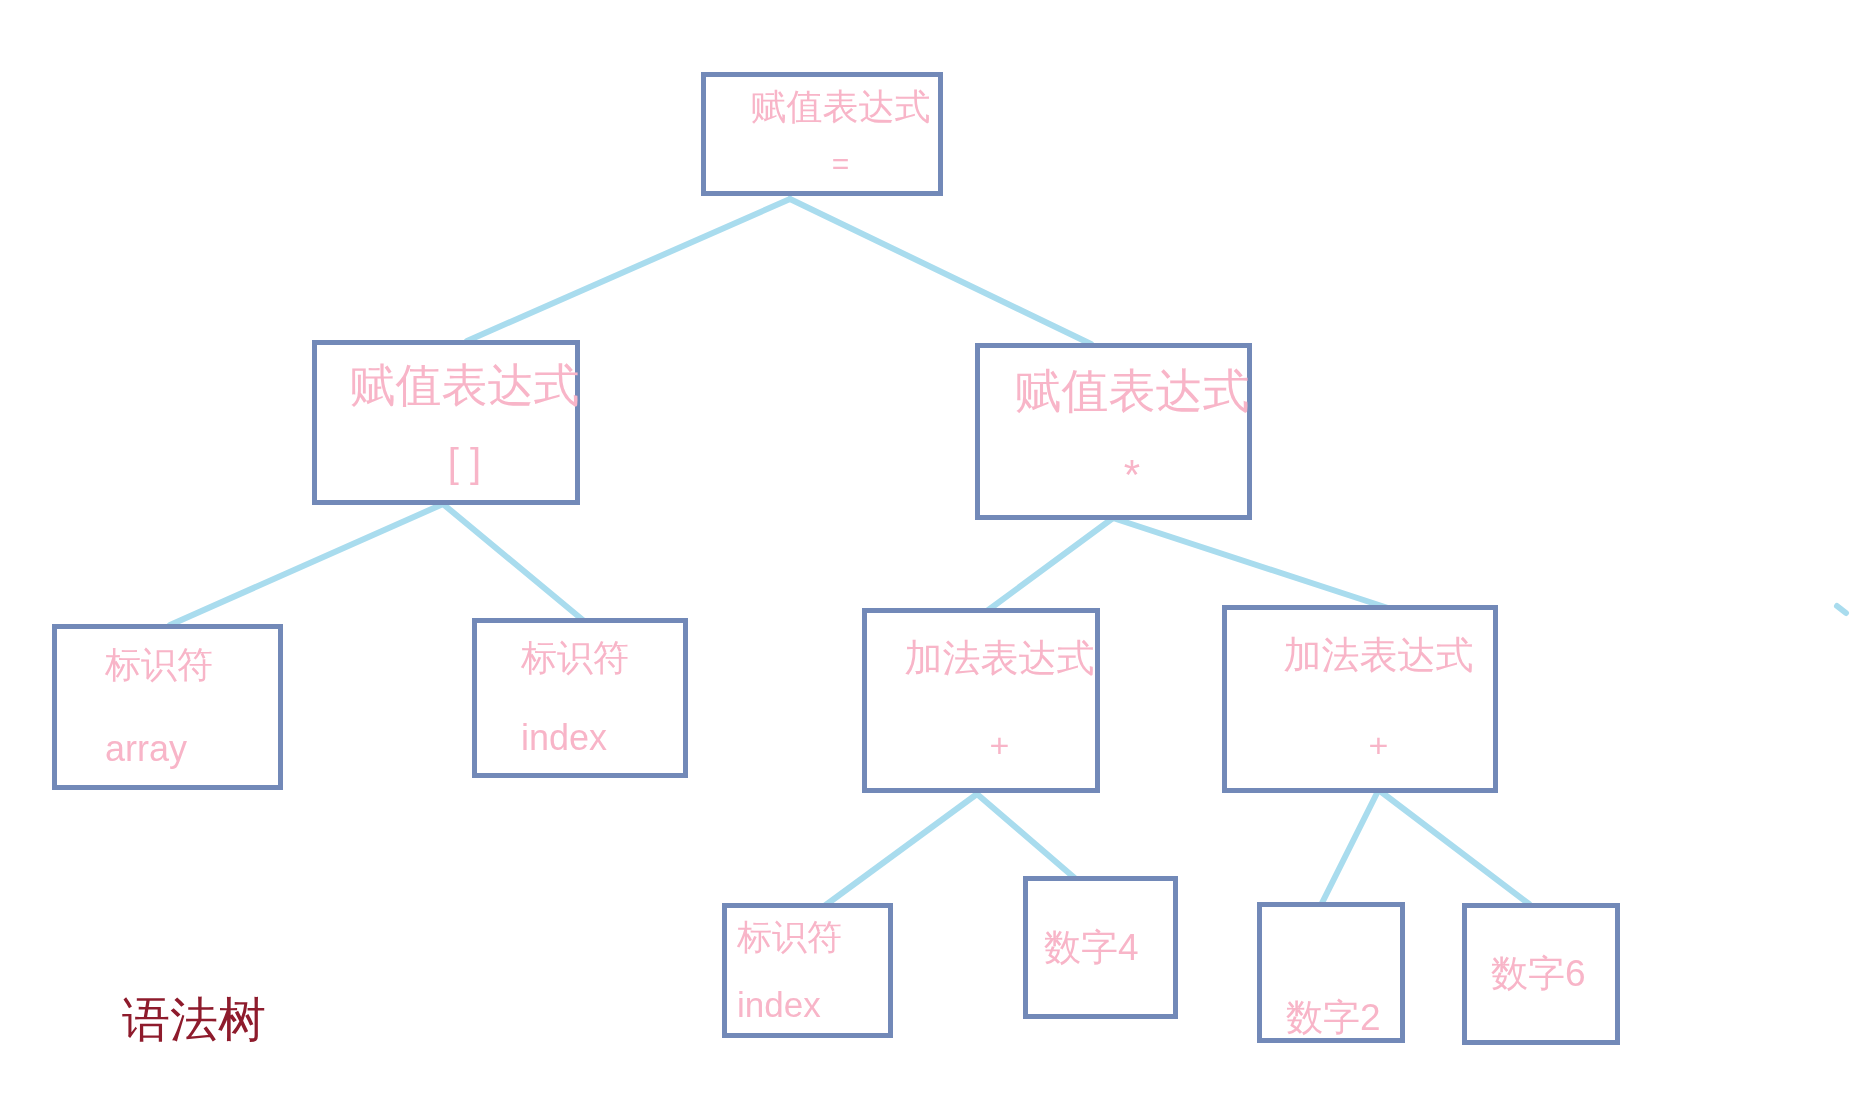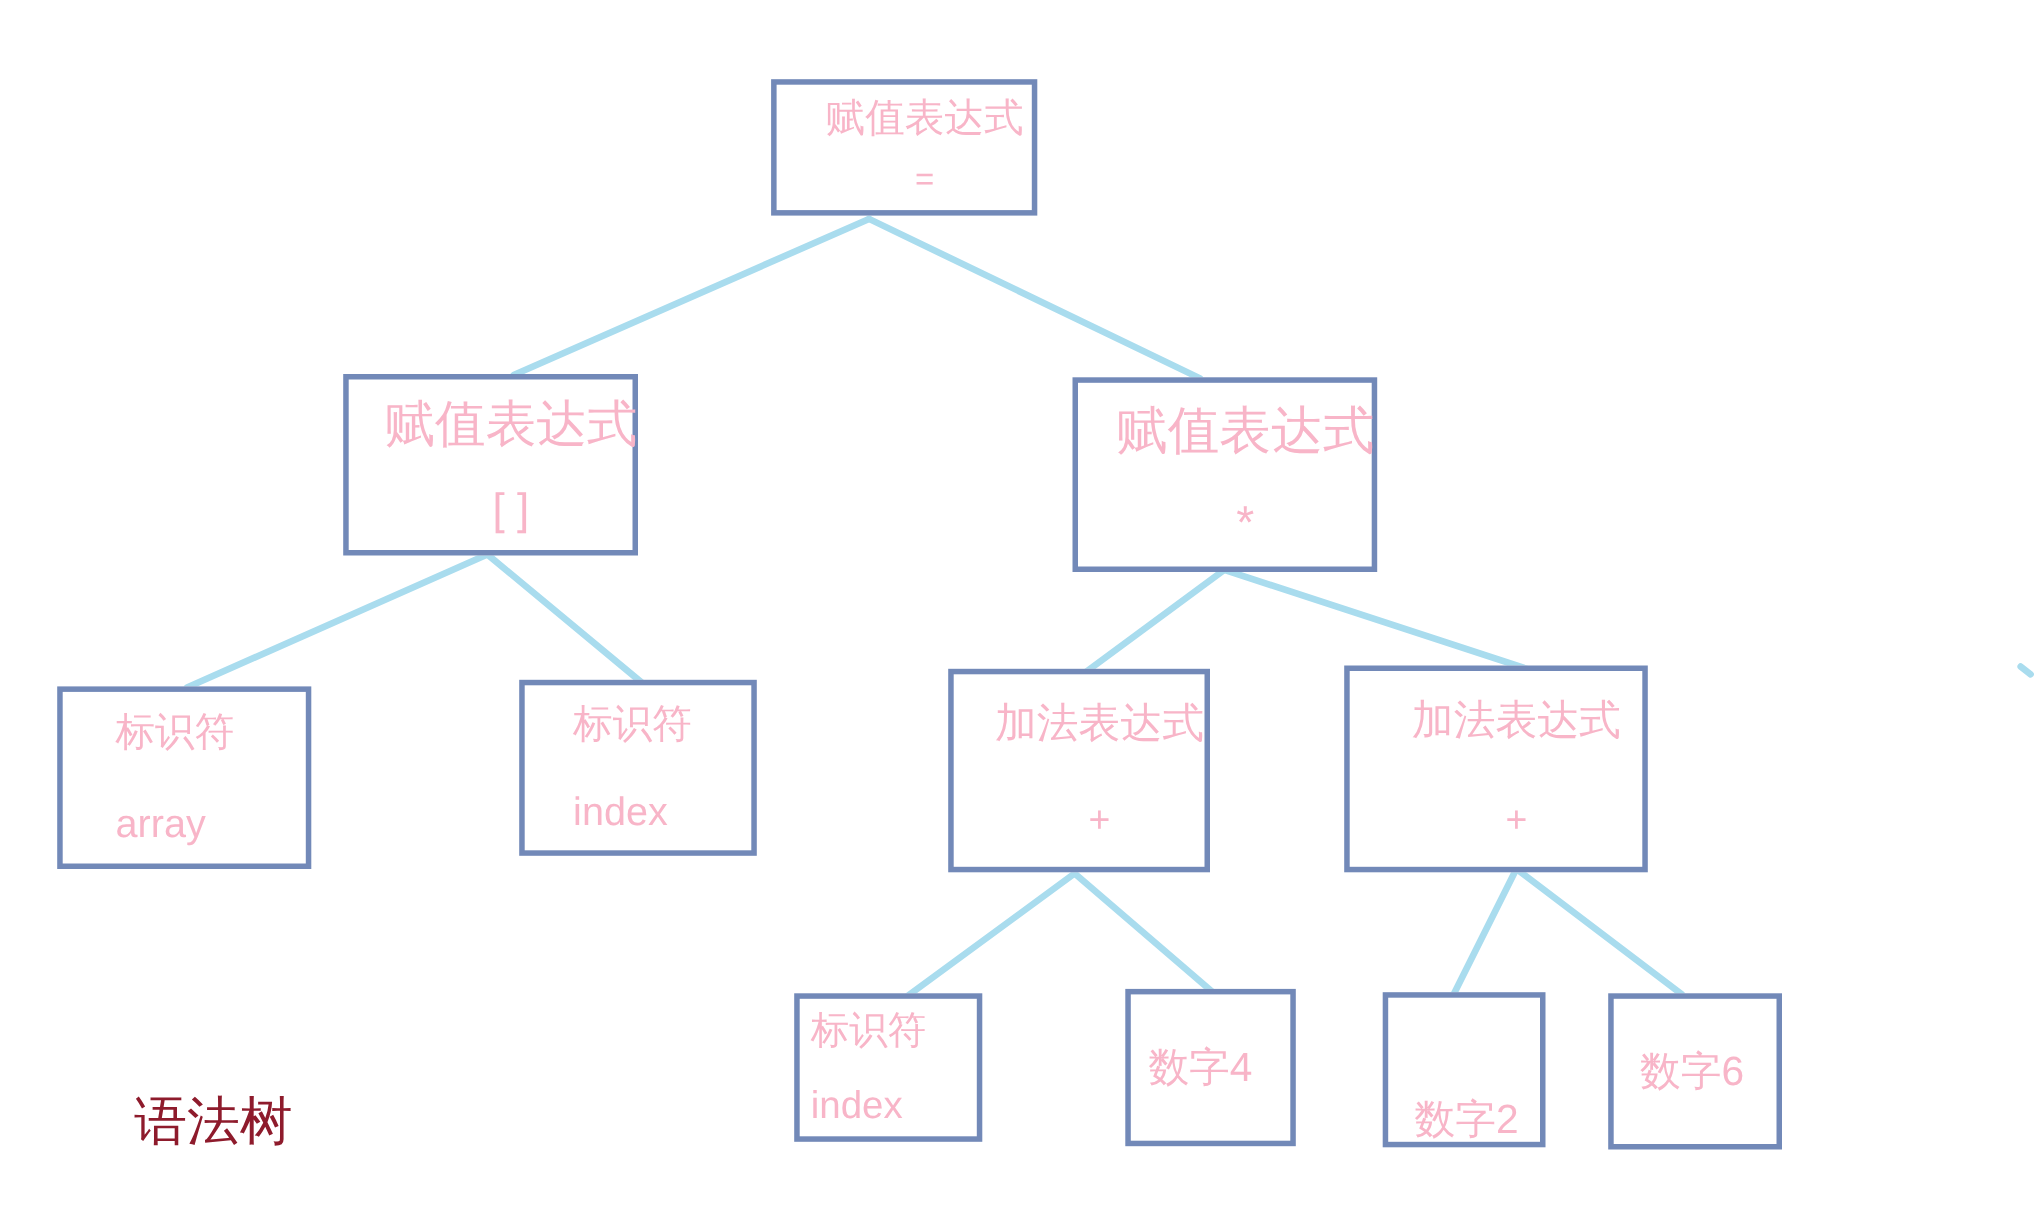--- a/index.html
+++ b/index.html
@@ -43,21 +43,21 @@
   }
   
   #n0{left:701px;top:72px;width:242px;height:124px;}
   #n1{left:312px;top:340px;width:268px;height:165px;}
   #n2{left:975px;top:343px;width:277px;height:177px;}
   #n3{left:52px;top:624px;width:231px;height:166px;padding-left:48px;}
   #n4{left:472px;top:618px;width:216px;height:160px;padding-left:44px;}
   #n5{left:862px;top:608px;width:238px;height:185px;}
   #n6{left:1222px;top:605px;width:276px;height:188px;}
   #n7{left:722px;top:903px;width:171px;height:135px;padding-left:10px;}
-  #n8{left:1023px;top:899px;width:155px;height:143px;padding-left:16px;}
+  #n8{left:1023px;top:876px;width:155px;height:143px;padding-left:16px;}
   #n9{left:1257px;top:902px;width:148px;height:141px;padding-left:24px;justify-content:flex-end;}
   #n10{left:1462px;top:903px;width:158px;height:142px;padding-left:24px;}
   
   #n0 .t{font-size:36px;} #n0 .s{font-size:30px;}
   #n1 .t{font-size:46px;} #n1 .s{font-size:40px;}
   #n2 .t{font-size:47px;} #n2 .s{font-size:42px;}
   #n3 .t,#n3 .s{font-size:36px;}
   #n4 .t,#n4 .s{font-size:36px;}
   #n5 .t{font-size:38px;} #n5 .s{font-size:34px;}
   #n6 .t{font-size:38px;} #n6 .s{font-size:34px;}

